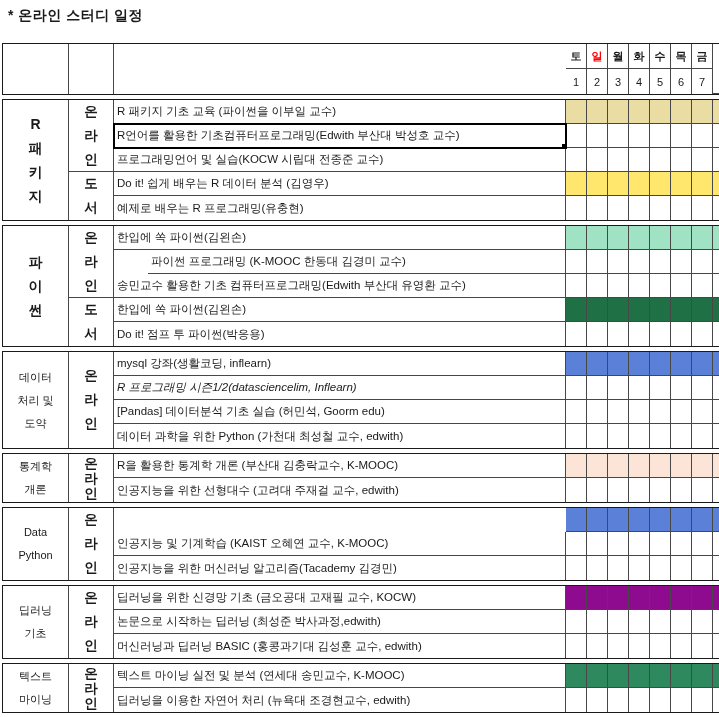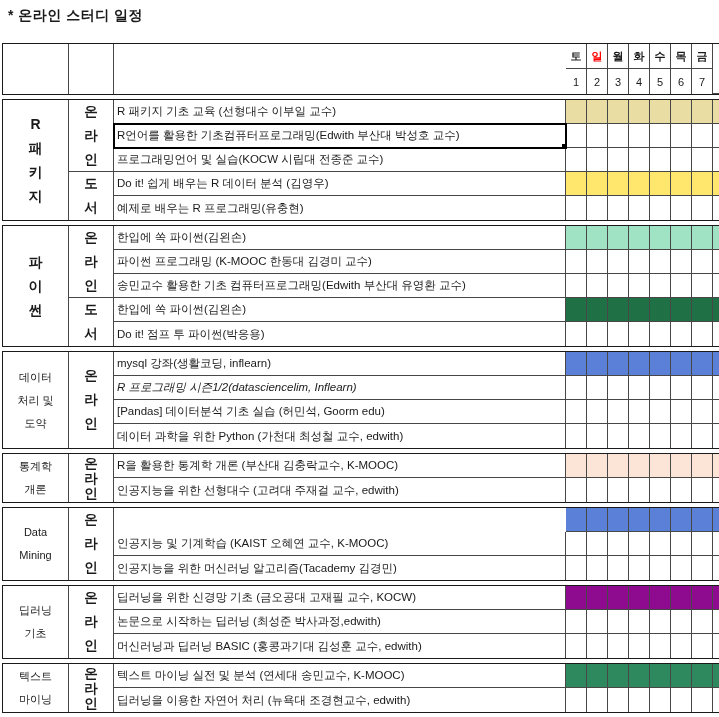--- a/index.html
+++ b/index.html
@@ -55,21 +55,21 @@
       <div class="c norb" style="grid-area: 1 / 11 / span 2 / 12;"></div>
     </div>
     <div class="block" style="grid-template-columns: 66px 45px 452px repeat(7, 21px) 7px; grid-auto-rows: 24px;">
       <div class="c gname nobb vert" style="grid-area: 1 / 1 / span 5 / 2;">R
 패
 키
 지</div>
       <div class="c gsub" style="grid-area: 1 / 2 / span 3 / 3; line-height: 24px;">온
 라
 인</div>
-      <div class="c desc" style="grid-area: 1 / 3 / span 1 / 4;">R 패키지 기초 교육 (선형대수 이부일 교수)</div>
+      <div class="c desc" style="grid-area: 1 / 3 / span 1 / 4;">R 패키지 기초 교육 (파이썬을 이부일 교수)</div>
       <div class="c day" style="grid-area: 1 / 4 / span 1 / 5; background: rgb(233, 221, 164);"></div>
       <div class="c day" style="grid-area: 1 / 5 / span 1 / 6; background: rgb(233, 221, 164);"></div>
       <div class="c day" style="grid-area: 1 / 6 / span 1 / 7; background: rgb(233, 221, 164);"></div>
       <div class="c day" style="grid-area: 1 / 7 / span 1 / 8; background: rgb(233, 221, 164);"></div>
       <div class="c day" style="grid-area: 1 / 8 / span 1 / 9; background: rgb(233, 221, 164);"></div>
       <div class="c day" style="grid-area: 1 / 9 / span 1 / 10; background: rgb(233, 221, 164);"></div>
       <div class="c day" style="grid-area: 1 / 10 / span 1 / 11; background: rgb(233, 221, 164);"></div>
       <div class="c norb" style="grid-area: 1 / 11 / span 1 / 12; background: rgb(233, 221, 164);"></div>
       <div class="c desc sel" style="grid-area: 2 / 3 / span 1 / 4;">R언어를 활용한 기초컴퓨터프로그래밍(Edwith 부산대 박성호 교수)<div class="handle"></div></div>
       <div class="c day" style="grid-area: 2 / 4 / span 1 / 5;"></div>
@@ -119,21 +119,21 @@
 인</div>
       <div class="c desc" style="grid-area: 1 / 3 / span 1 / 4;">한입에 쏙 파이썬(김왼손)</div>
       <div class="c day" style="grid-area: 1 / 4 / span 1 / 5; background: rgb(159, 227, 196);"></div>
       <div class="c day" style="grid-area: 1 / 5 / span 1 / 6; background: rgb(159, 227, 196);"></div>
       <div class="c day" style="grid-area: 1 / 6 / span 1 / 7; background: rgb(159, 227, 196);"></div>
       <div class="c day" style="grid-area: 1 / 7 / span 1 / 8; background: rgb(159, 227, 196);"></div>
       <div class="c day" style="grid-area: 1 / 8 / span 1 / 9; background: rgb(159, 227, 196);"></div>
       <div class="c day" style="grid-area: 1 / 9 / span 1 / 10; background: rgb(159, 227, 196);"></div>
       <div class="c day" style="grid-area: 1 / 10 / span 1 / 11; background: rgb(159, 227, 196);"></div>
       <div class="c norb" style="grid-area: 1 / 11 / span 1 / 12; background: rgb(159, 227, 196);"></div>
-      <div class="c desc" style="grid-area: 2 / 3 / span 1 / 4;">파이썬 프로그래밍 (K-MOOC 한동대 김경미 교수)</div>
+      <div class="c desc" style="grid-area: 2 / 3 / span 1 / 4; margin-left: 34px;">파이썬 프로그래밍 (K-MOOC 한동대 김경미 교수)</div>
       <div class="c day" style="grid-area: 2 / 4 / span 1 / 5;"></div>
       <div class="c day" style="grid-area: 2 / 5 / span 1 / 6;"></div>
       <div class="c day" style="grid-area: 2 / 6 / span 1 / 7;"></div>
       <div class="c day" style="grid-area: 2 / 7 / span 1 / 8;"></div>
       <div class="c day" style="grid-area: 2 / 8 / span 1 / 9;"></div>
       <div class="c day" style="grid-area: 2 / 9 / span 1 / 10;"></div>
       <div class="c day" style="grid-area: 2 / 10 / span 1 / 11;"></div>
       <div class="c norb" style="grid-area: 2 / 11 / span 1 / 12;"></div>
       <div class="c desc" style="grid-area: 3 / 3 / span 1 / 4;">송민교수 활용한 기초 컴퓨터프로그래밍(Edwith 부산대 유영환 교수)</div>
       <div class="c day" style="grid-area: 3 / 4 / span 1 / 5;"></div>
@@ -229,21 +229,21 @@
       <div class="c day nobb" style="grid-area: 2 / 5 / span 1 / 6;"></div>
       <div class="c day nobb" style="grid-area: 2 / 6 / span 1 / 7;"></div>
       <div class="c day nobb" style="grid-area: 2 / 7 / span 1 / 8;"></div>
       <div class="c day nobb" style="grid-area: 2 / 8 / span 1 / 9;"></div>
       <div class="c day nobb" style="grid-area: 2 / 9 / span 1 / 10;"></div>
       <div class="c day nobb" style="grid-area: 2 / 10 / span 1 / 11;"></div>
       <div class="c norb nobb" style="grid-area: 2 / 11 / span 1 / 12;"></div>
     </div>
     <div class="block" style="grid-template-columns: 66px 45px 452px repeat(7, 21px) 7px; grid-auto-rows: 24px;">
       <div class="c gname nobb horiz" style="grid-area: 1 / 1 / span 3 / 2;">Data
-Mining</div>
+Python</div>
       <div class="c gsub nobb" style="grid-area: 1 / 2 / span 3 / 3; line-height: 24px;">온
 라
 인</div>
       <div class="c day" style="grid-area: 1 / 4 / span 1 / 5; background: rgb(91, 128, 216);"></div>
       <div class="c day" style="grid-area: 1 / 5 / span 1 / 6; background: rgb(91, 128, 216);"></div>
       <div class="c day" style="grid-area: 1 / 6 / span 1 / 7; background: rgb(91, 128, 216);"></div>
       <div class="c day" style="grid-area: 1 / 7 / span 1 / 8; background: rgb(91, 128, 216);"></div>
       <div class="c day" style="grid-area: 1 / 8 / span 1 / 9; background: rgb(91, 128, 216);"></div>
       <div class="c day" style="grid-area: 1 / 9 / span 1 / 10; background: rgb(91, 128, 216);"></div>
       <div class="c day" style="grid-area: 1 / 10 / span 1 / 11; background: rgb(91, 128, 216);"></div>

